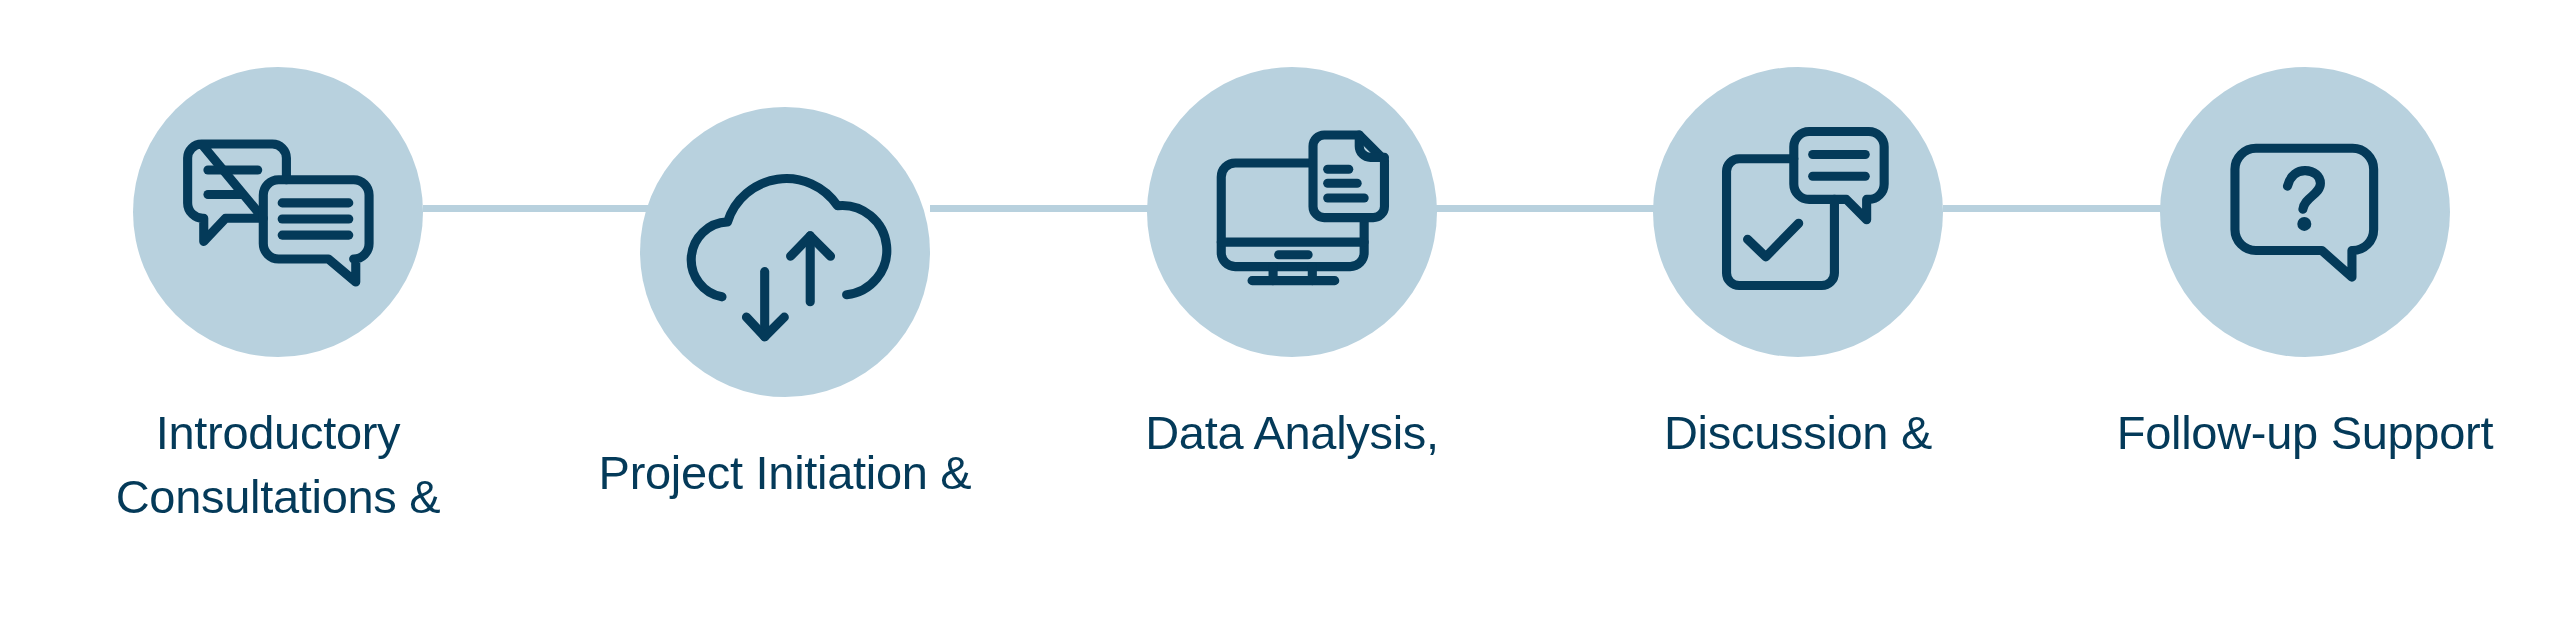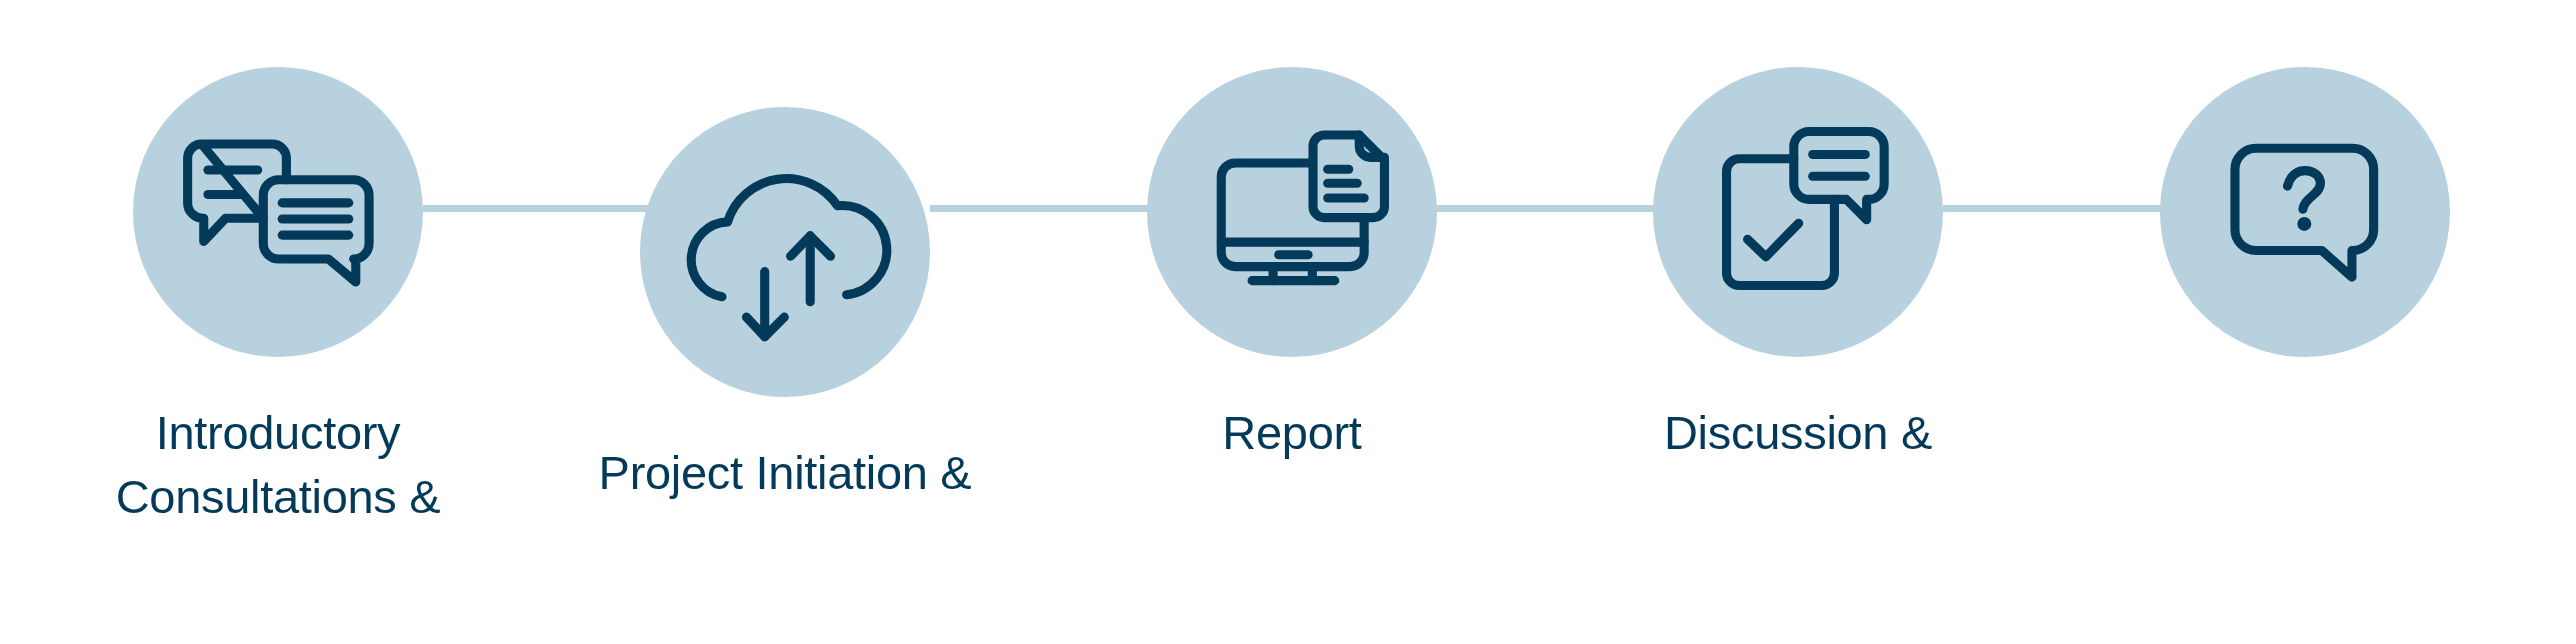--- a/index.html
+++ b/index.html
@@ -120,21 +120,21 @@
       <line x1="236" y1="285" x2="236" y2="305"></line>
       <line x1="150" y1="305" x2="268" y2="305"></line>
       <path d="M253 97 H303 L339 133 V199 A16 16 0 0 1 323 215 H253 A16 16 0 0 1 237 199 V113 A16 16 0 0 1 253 97 Z"></path>
       <path d="M303 97 V113 A16 16 0 0 0 319 129 H339"></path>
       <line x1="258" y1="146" x2="288" y2="146"></line>
       <line x1="258" y1="166" x2="300" y2="166"></line>
       <line x1="258" y1="187" x2="310" y2="187"></line>
     </svg>
   </div>
   <div class="step-label">
-    <span>Report</span>
+    <span>Data Analysis,</span>
   </div>
 </div>
 
 <div class="step" style="left:1532px;">
   <div class="step-circle">
     <svg viewBox="0 0 414 414">
       <path d="M201 131 H123 A18 18 0 0 0 105 149 V294 A18 18 0 0 0 123 312 H241 A18 18 0 0 0 259 294 V189"></path>
       <polyline points="135,246 161,271 208,223"></polyline>
       <path d="M223 92 H308 A22 22 0 0 1 330 114 V167 A22 22 0 0 1 308 189 H305 V218 L276 189 H223 A22 22 0 0 1 201 167 V114 A22 22 0 0 1 223 92 Z"></path>
       <line x1="228" y1="125" x2="303" y2="125"></line>
@@ -147,14 +147,17 @@
 </div>
 
 <div class="step" style="left:2039px;">
   <div class="step-circle">
     <svg viewBox="0 0 414 414">
       <path d="M137 116 H275 A30 30 0 0 1 305 146 V232 A30 30 0 0 1 275 262 H274 V300 L231 262 H137 A30 30 0 0 1 107 232 V146 A30 30 0 0 1 137 116 Z"></path>
       <path d="M182 170 C186 154, 197 148, 207 148 C220 148, 229 156, 229 166 C229 182, 206 186, 204 203"></path>
       <circle class="dot" cx="206" cy="224" r="10"></circle>
     </svg>
   </div>
+  <div class="step-label">
+    <span>Follow-up Support</span>
+  </div>
 </div>
 
 
 </body></html>

